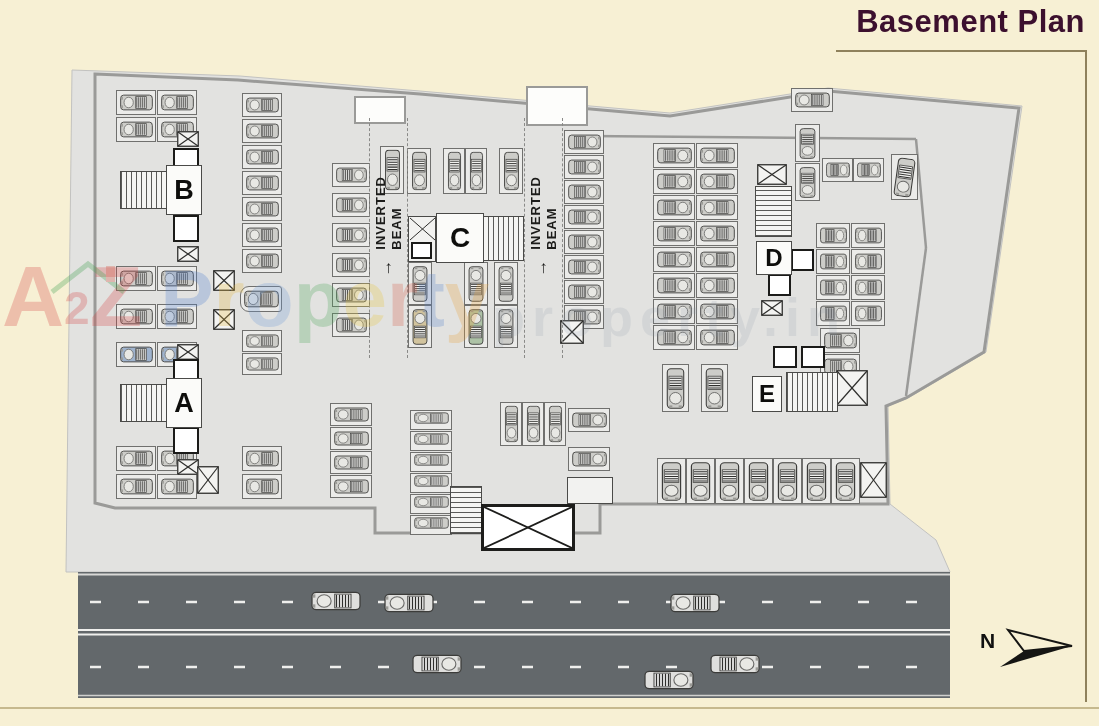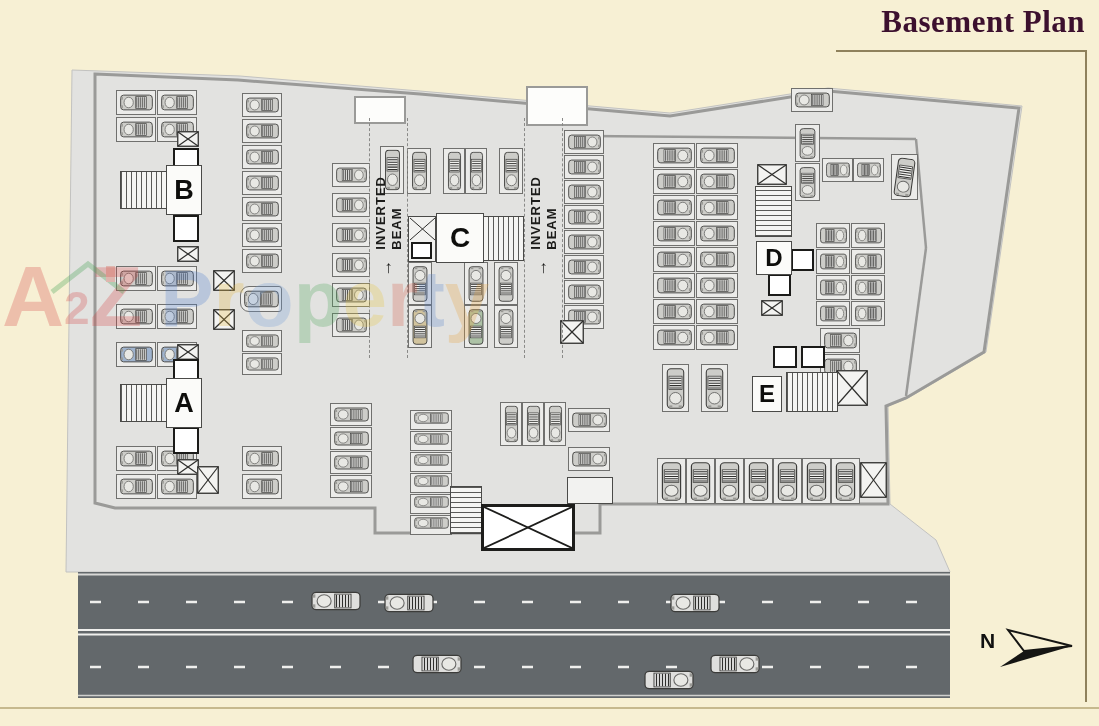--- a/index.html
+++ b/index.html
@@ -1,20 +1,20 @@
 <!DOCTYPE html>
 <html><head>
 <meta charset="utf-8">
 <style>
   html,body{margin:0;padding:0;background:#f7f0d4;font-family:"Liberation Sans",sans-serif;}
   #stage{position:relative;width:1099px;height:726px;overflow:hidden;background:#f7f0d4;}
   #base{position:absolute;left:0;top:0;z-index:0;}
   
   #title{position:absolute;right:14px;top:4px;width:420px;text-align:right;
-         font-size:31px;font-weight:bold;color:#3c102e;letter-spacing:0.5px;z-index:5;font-family:Liberation Serif, serif;}
+         font-size:31px;font-weight:bold;color:#3c102e;letter-spacing:0.5px;z-index:5;}
   #frame-h{position:absolute;left:836px;top:50px;width:251px;height:2px;background:#8f815c;z-index:5;}
   #frame-v{position:absolute;left:1085px;top:50px;width:2px;height:652px;background:#8f815c;z-index:5;}
   #frame-b{position:absolute;left:0px;top:707px;width:1099px;height:2px;background:#c6b98e;z-index:5;}
   
   .stall{position:absolute;box-sizing:border-box;border:1px solid #70706e;background:#ebebe9;z-index:2;}
   .stall.rounded{border-radius:9px 3px 3px 9px;}
   .car{position:absolute;z-index:2;}
   
   .xbox{position:absolute;box-sizing:border-box;z-index:3;background:#f3f3f1;}
   .lift{position:absolute;box-sizing:border-box;border:2.5px solid #1b1b19;background:#ffffff;z-index:3;}
@@ -81,20 +81,21 @@
       <span style="width: 18px; display: inline-block;"></span>
       <span class="wm" style="color: rgb(79, 127, 208); font-size: 80px; margin-bottom: 0px;">P</span>
       <span class="wm" style="color: rgb(232, 185, 60); font-size: 80px; margin-bottom: 0px;">r</span>
       <span class="wm" style="color: rgb(111, 155, 216); font-size: 80px; margin-bottom: 0px;">o</span>
       <span class="wm" style="color: rgb(74, 164, 87); font-size: 80px; margin-bottom: 0px;">p</span>
       <span class="wm" style="color: rgb(232, 197, 60); font-size: 80px; margin-bottom: 0px;">e</span>
       <span class="wm" style="color: rgb(214, 92, 74); font-size: 80px; margin-bottom: 0px;">r</span>
       <span class="wm" style="color: rgb(90, 132, 204); font-size: 80px; margin-bottom: 0px;">t</span>
       <span class="wm" style="color: rgb(232, 163, 60); font-size: 80px; margin-bottom: 0px;">y</span>
     </div>
+  <div id="ghost">property.in</div>
   <svg id="roof-sketch" width="100" height="50">
     <path d="M12,44 L48,16 L84,44" stroke="#4aa457" stroke-width="5" fill="none"></path>
     <rect x="66" y="18" width="9" height="16" fill="#d65c4a"></rect>
   </svg>
 
   <div id="dyn">
       <div class="stall" style="left: 116px; top: 90px; width: 40px; height: 25px;"></div>
       <div class="car" style="left: 119.5px; top: 94px; width: 33px; height: 17px; transform: rotate(180deg);"><svg width="33" height="17" viewBox="0 0 40 18" preserveAspectRatio="none">
       <rect x="0.8" y="1.2" width="38.4" height="15.6" rx="3.5" fill="#cdcdc9" stroke="#3c3c3a" stroke-width="1"></rect>
       <line x1="4" y1="2.2" x2="4" y2="15.8" stroke="#55555 3" stroke-width="0.8"></line>

